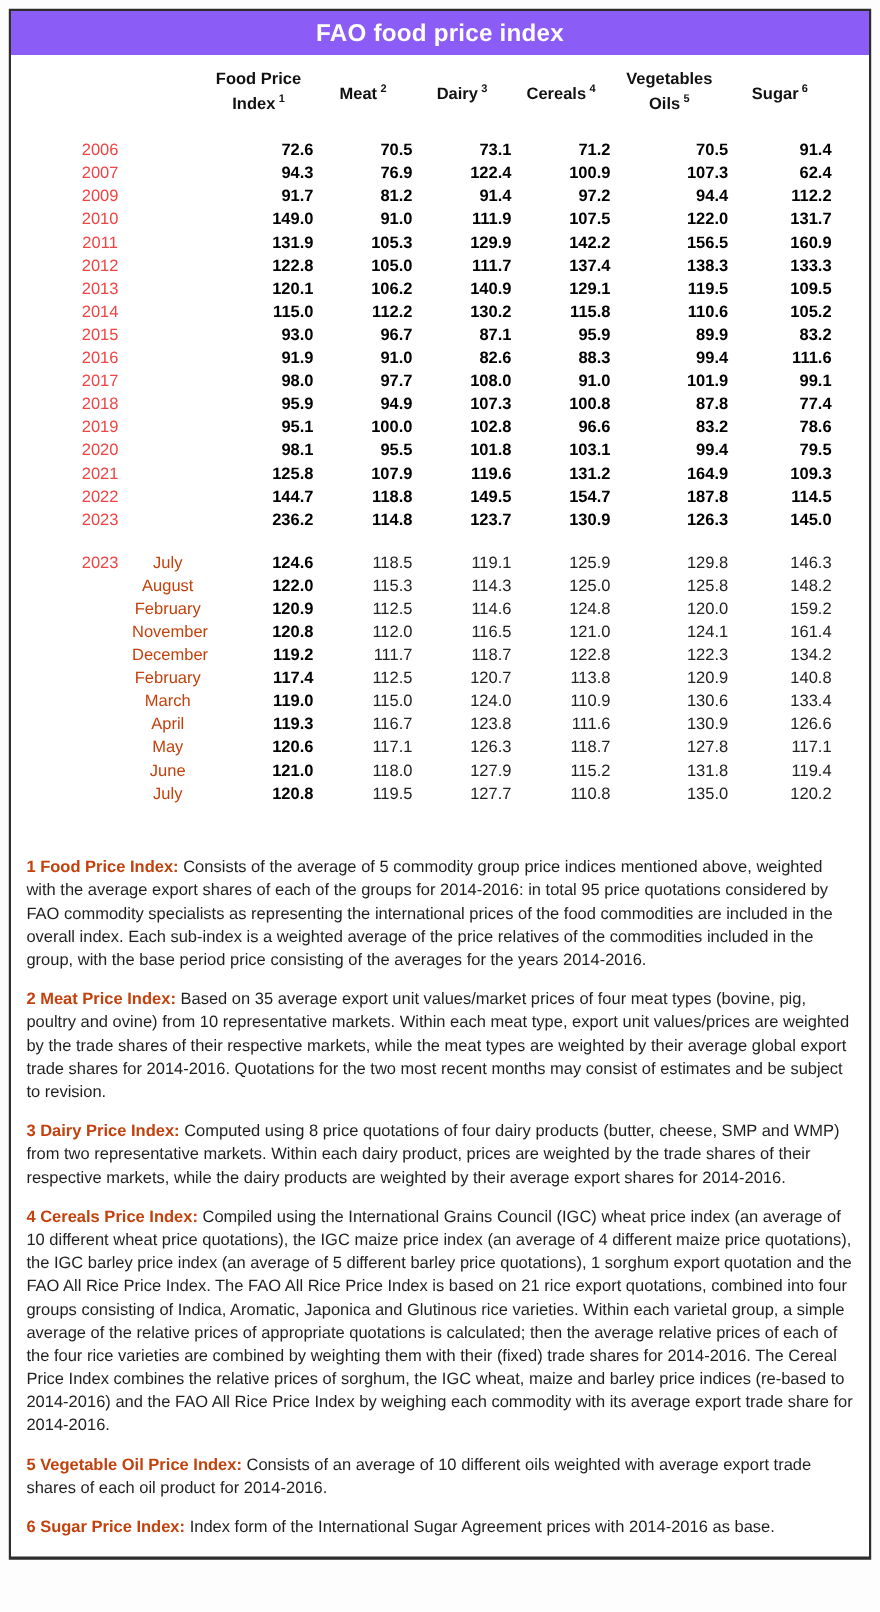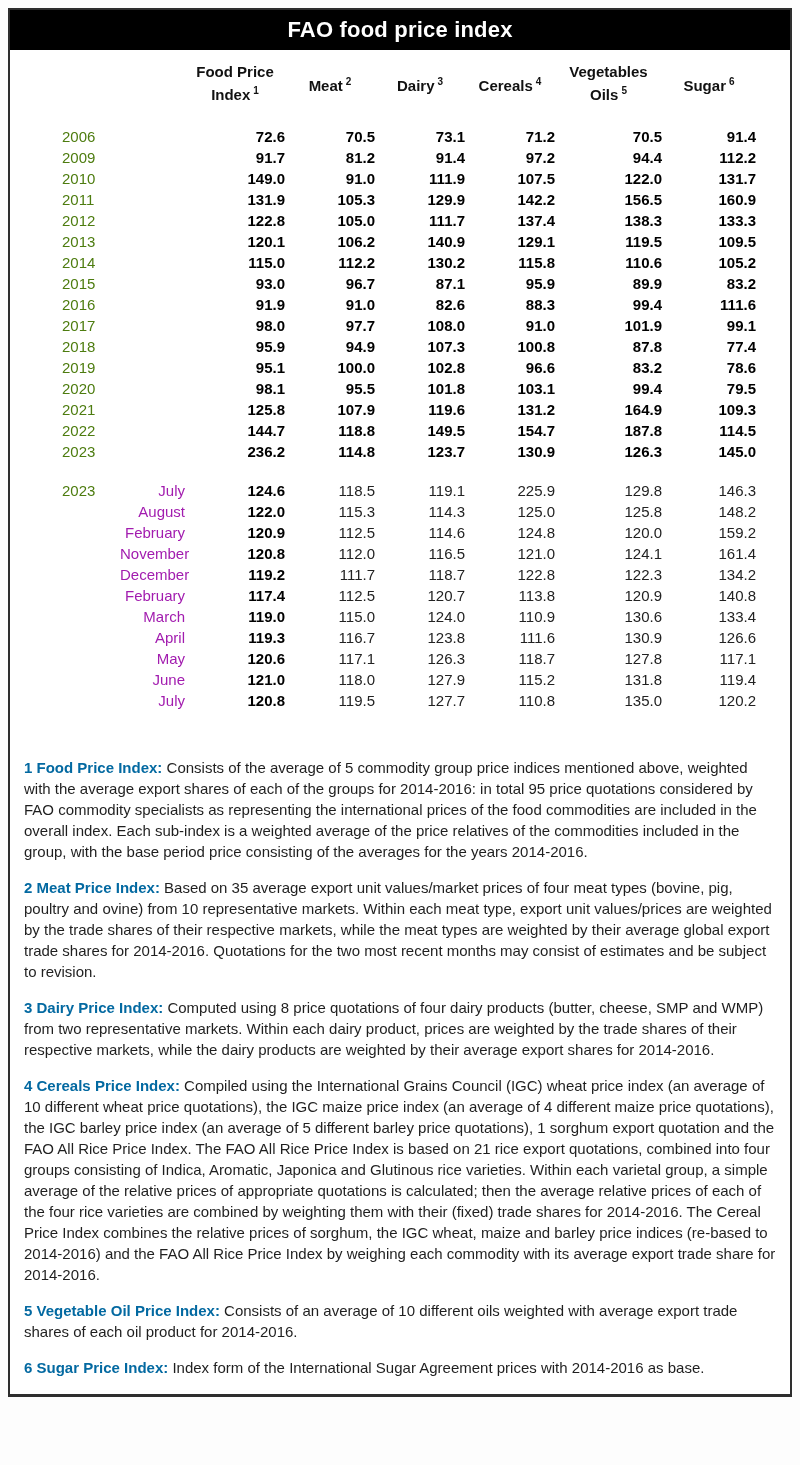--- a/index.html
+++ b/index.html
@@ -5,36 +5,36 @@
   html,body{margin:0;padding:0;background:#fdfdfd;}
   body{width:800px;font-family:"Liberation Sans","DejaVu Sans",sans-serif;color:#1a1a1a;}
   .doc{margin:8px 8px 14px 8px;border:2px solid #2e2e2e;border-bottom-width:3px;background:#ffffff;}
   .title-bar{height:40px;display:flex;align-items:center;justify-content:center;background:#13138B;}
   .title-bar span{color:#ffffff;font-weight:bold;font-size:22px;letter-spacing:.2px;}
   table{border-collapse:collapse;table-layout:fixed;width:732px;margin-left:14px;}
   th,td{padding:0;font-size:15px;white-space:nowrap;overflow:visible;}
   thead th{font-weight:bold;text-align:center;vertical-align:middle;padding-top:12px;padding-bottom:10px;line-height:19px;color:#111;}
   thead th sup{font-size:10px;margin-left:3px;}
   tbody td{height:21px;line-height:21px;}
-  .c-year{text-align:left;padding-left:38px;color:#4d7c0f;}
-  .c-month{text-align:right;color:#a21caf;}
+  .c-year{text-align:center;padding-left:38px;color:#ef4444;}
+  .c-month{text-align:center;color:#c2410c;}
   .c-num{text-align:right;color:#222;}
   .bold{font-weight:bold;color:#000;}
   tbody.annual tr:first-child td{padding-top:12px;}
   tr.gap-row td{height:18px;}
   #footnotes{padding:46px 14px 12px 14px;}
   #footnotes p{margin:0 0 15px 0;font-size:15px;line-height:21px;color:#1f1f1f;}
   #footnotes p:last-child{margin-bottom:4px;}
-  #footnotes b{color:#0369a1;}
+  #footnotes b{color:#c2410c;}
 </style>
 </head>
 <body>
 
 <div class="doc" style="border-color: rgb(46, 46, 46);">
-  <div class="title-bar" style="background: #000000;">
+  <div class="title-bar" style="background: #8b5cf6;">
     <span style="color: rgb(255, 255, 255);">FAO food price index</span>
   </div>
 
   <table>
     <colgroup>
       <col style="width:96px">
         <col style="width:65px">
       <col style="width:100px">
         <col style="width:90px">
         <col style="width:90px">
@@ -73,20 +73,30 @@
           <td class="c-year">2006</td>
           <td class="c-month"></td>
           <td class="c-num bold">72.6</td>
           <td class="c-num bold">70.5</td>
           <td class="c-num bold">73.1</td>
           <td class="c-num bold">71.2</td>
           <td class="c-num bold">70.5</td>
           <td class="c-num bold">91.4</td>
         </tr>
         <tr>
+          <td class="c-year">2007</td>
+          <td class="c-month"></td>
+          <td class="c-num bold">94.3</td>
+          <td class="c-num bold">76.9</td>
+          <td class="c-num bold">122.4</td>
+          <td class="c-num bold">100.9</td>
+          <td class="c-num bold">107.3</td>
+          <td class="c-num bold">62.4</td>
+        </tr>
+        <tr>
           <td class="c-year">2009</td>
           <td class="c-month"></td>
           <td class="c-num bold">91.7</td>
           <td class="c-num bold">81.2</td>
           <td class="c-num bold">91.4</td>
           <td class="c-num bold">97.2</td>
           <td class="c-num bold">94.4</td>
           <td class="c-num bold">112.2</td>
         </tr>
         <tr>
@@ -235,21 +245,21 @@
           <td colspan="8"></td>
         </tr>
     </tbody>
     <tbody class="monthly" id="monthly-body">
         <tr>
           <td class="c-year">2023</td>
           <td class="c-month">July</td>
           <td class="c-num bold">124.6</td>
           <td class="c-num">118.5</td>
           <td class="c-num">119.1</td>
-          <td class="c-num">225.9</td>
+          <td class="c-num">125.9</td>
           <td class="c-num">129.8</td>
           <td class="c-num">146.3</td>
         </tr>
         <tr>
           <td class="c-year"></td>
           <td class="c-month">August</td>
           <td class="c-num bold">122.0</td>
           <td class="c-num">115.3</td>
           <td class="c-num">114.3</td>
           <td class="c-num">125.0</td>

